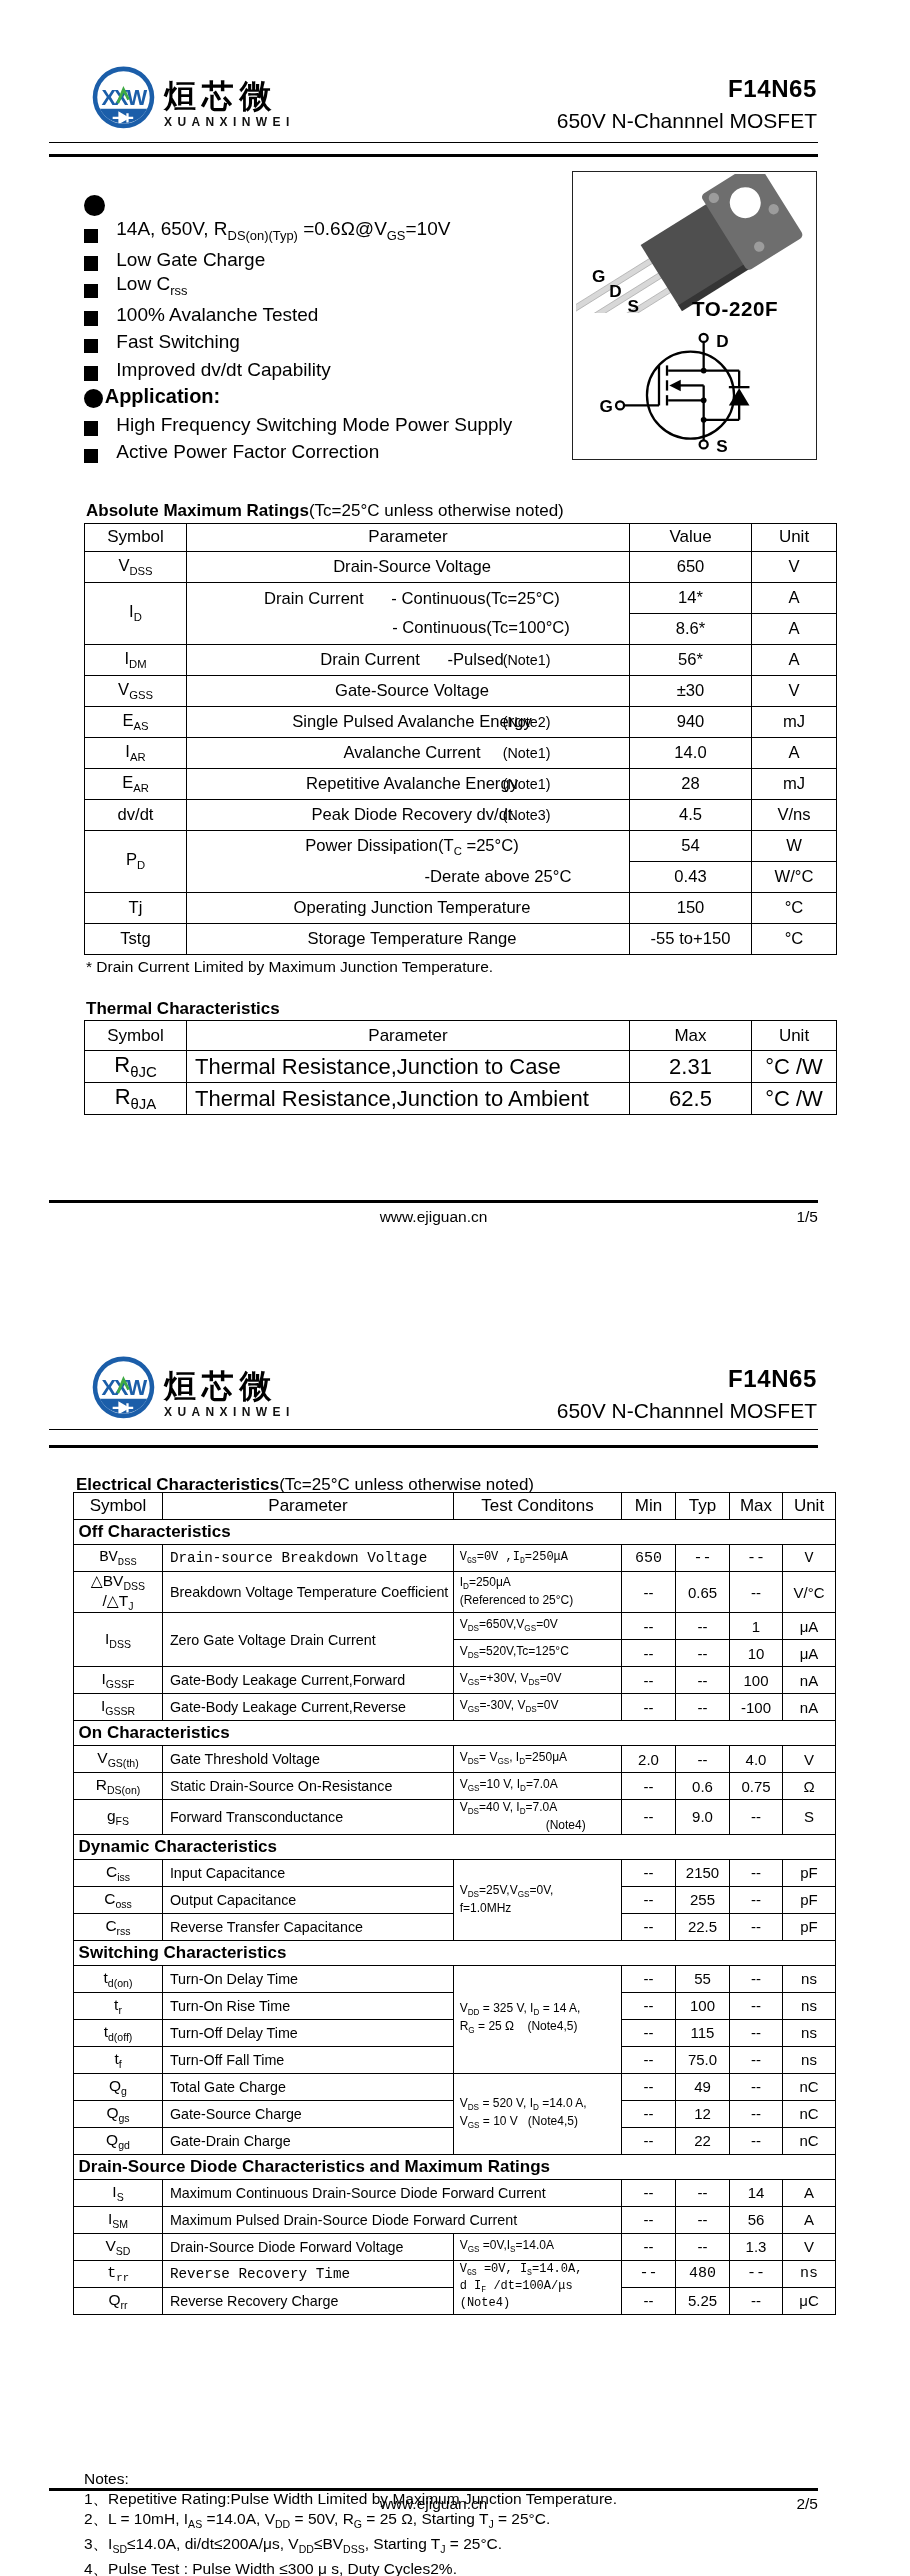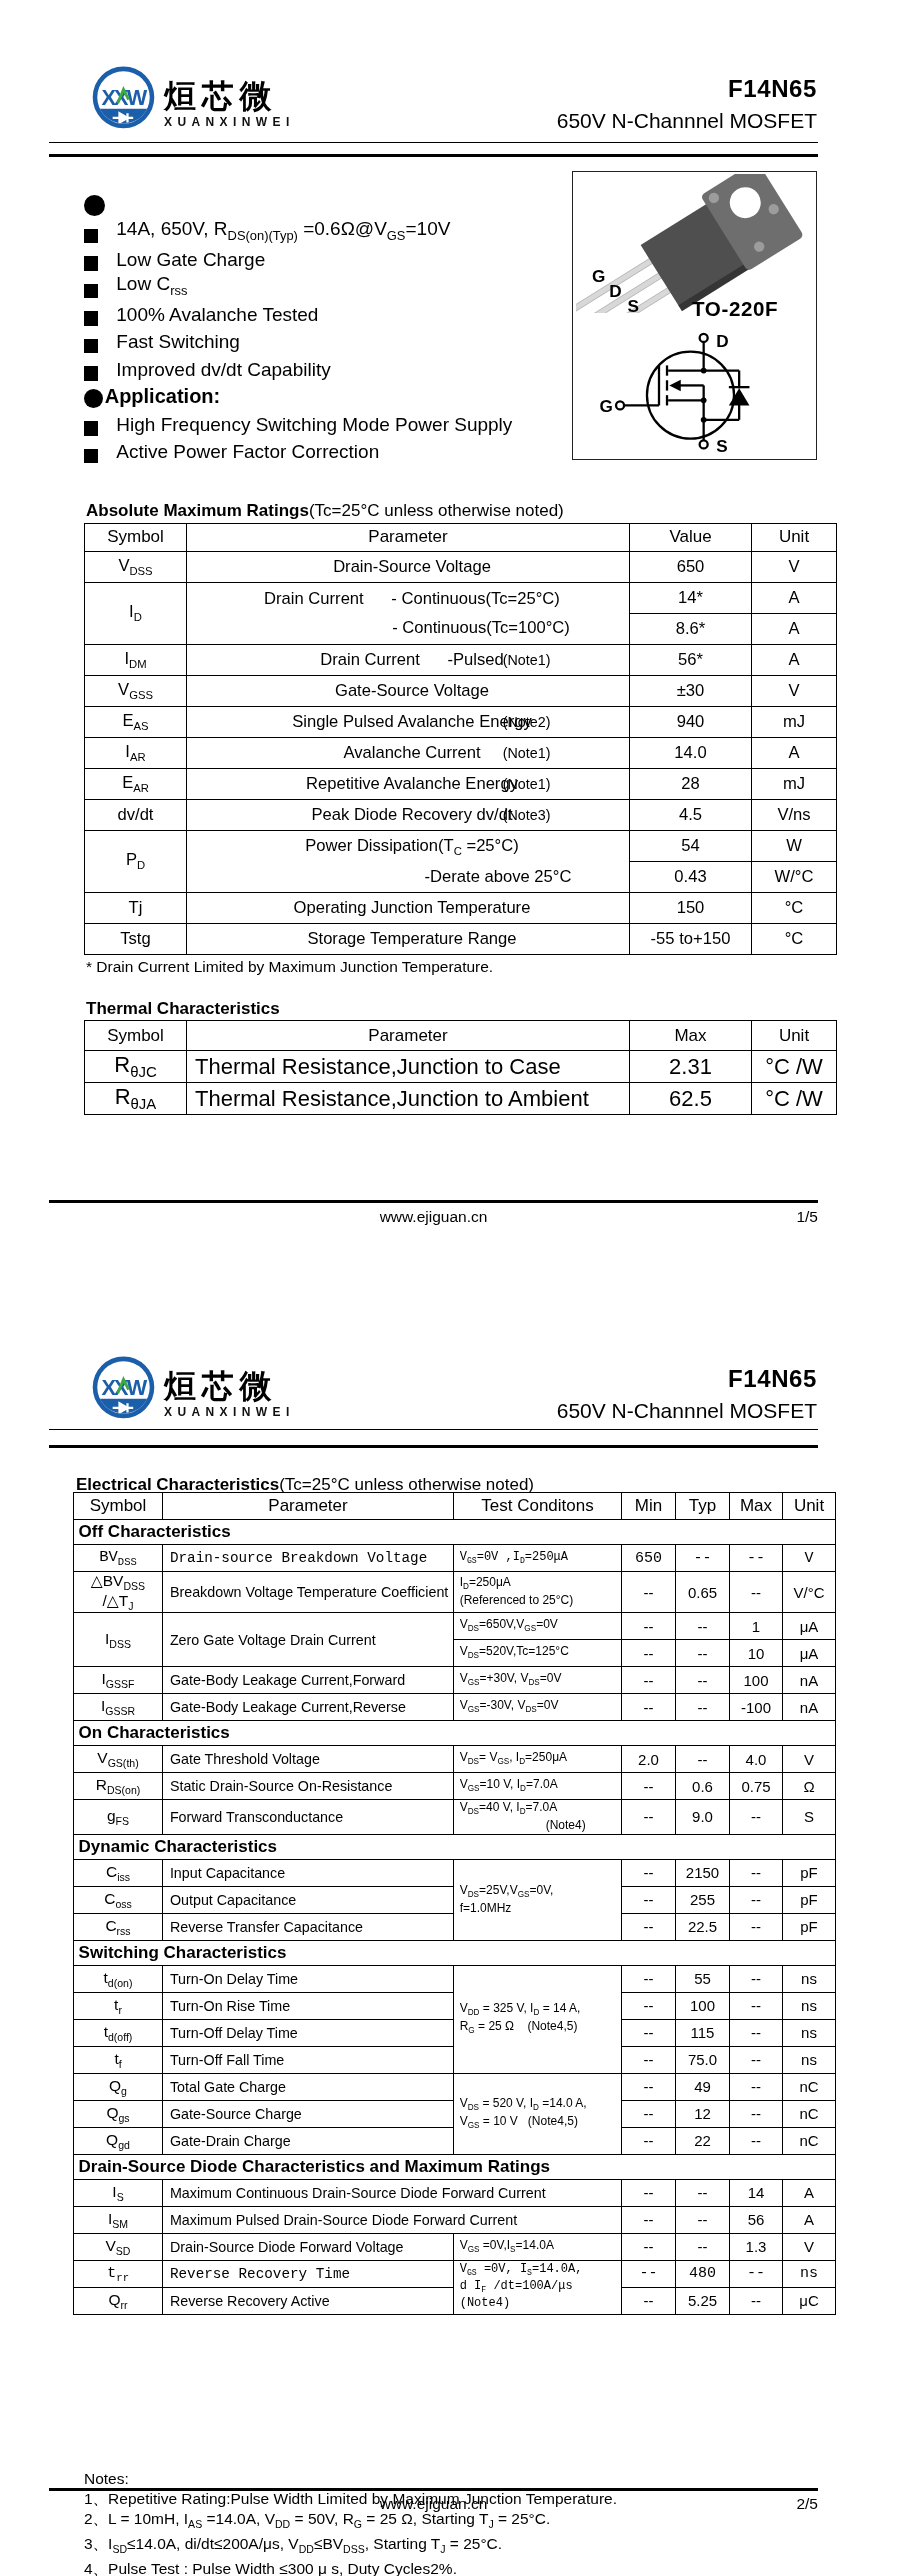--- a/index.html
+++ b/index.html
@@ -605,21 +605,21 @@
       <td class="sym">t<sub>rr</sub></td>
       <td class="p">Reverse Recovery Time</td>
       <td rowspan="2" class="c">V<sub>GS</sub> =0V, I<sub>S</sub>=14.0A,<br>d I<sub>F</sub> /dt=100A/μs (Note4)</td>
       <td>--</td>
       <td>480</td>
       <td>--</td>
       <td>ns</td>
     </tr>
     <tr class="r48">
       <td class="sym">Q<sub>rr</sub></td>
-      <td class="p">Reverse Recovery Active</td>
+      <td class="p">Reverse Recovery Charge</td>
       <td>--</td>
       <td>5.25</td>
       <td>--</td>
       <td>μC</td>
     </tr>
   </tbody>
     </table>
 
   <div class="notes">
     <div>Notes:</div>

